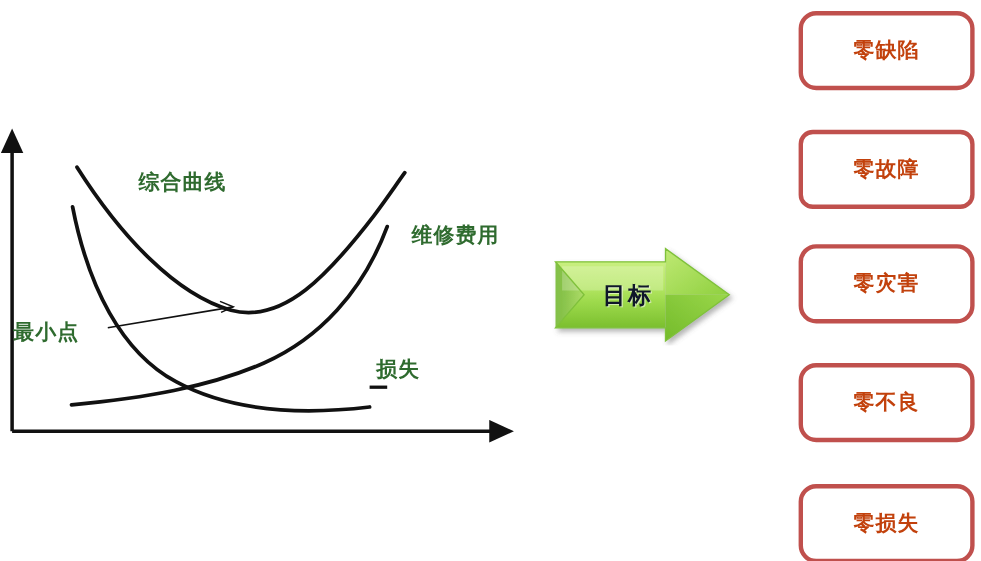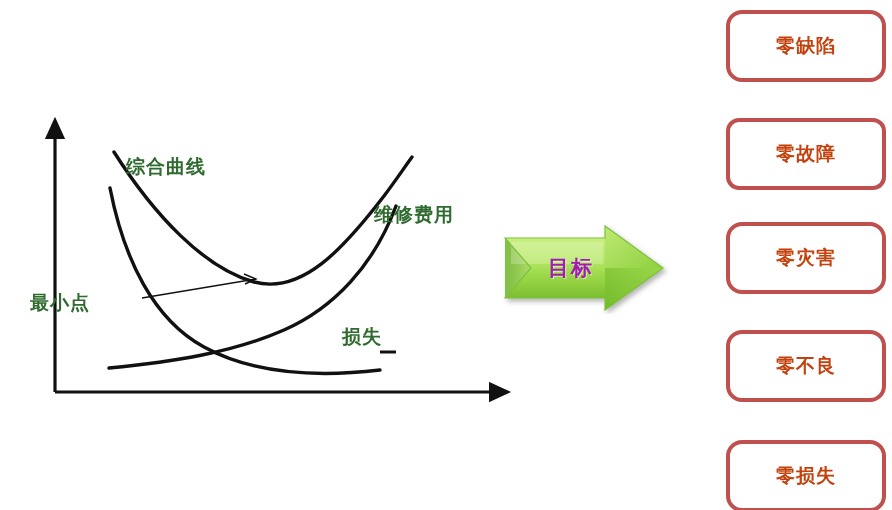--- a/index.html
+++ b/index.html
@@ -15,34 +15,33 @@
     font-family: "Liberation Sans", "DejaVu Sans", sans-serif;
   }
 
   
   #curve-diagram {
     position: absolute;
     left: 0;
     top: 0;
     width: 470px;
     height: 410px;
-    padding-left: 44px;
   }
   .curve-label {
     position: absolute;
     color: #2f6b2f;
     font-weight: bold;
     font-size: 19px;
     letter-spacing: 1px;
     white-space: nowrap;
     line-height: 1;
   }
   #label-composite { left: 126px; top: 157px; }
   #label-maintenance { left: 358px; top: 205px; margin-left: 16px; }
-  #label-minpoint { left: 30px; top: 293px; }
+  #label-minpoint { left: 12px; top: 293px; }
   #label-loss { left: 342px; top: 327px; }
 
   
   #goal-arrow-wrap {
     position: absolute;
     left: 497px;
     top: 222px;
     width: 175px;
     height: 92px;
   }
@@ -53,21 +52,21 @@
   }
   #goal-arrow-label {
     position: absolute;
     left: 0;
     top: 0;
     width: 148px;
     height: 92px;
     display: flex;
     align-items: center;
     justify-content: center;
-    color: #a21caf;
+    color: #0f172a;
     font-weight: bold;
     font-size: 21px;
     letter-spacing: 2px;
     text-shadow: 1px 1px 0 rgba(255,255,255,0.55);
     pointer-events: none;
   }
 
   
   #zero-goal-list {
     position: absolute;

